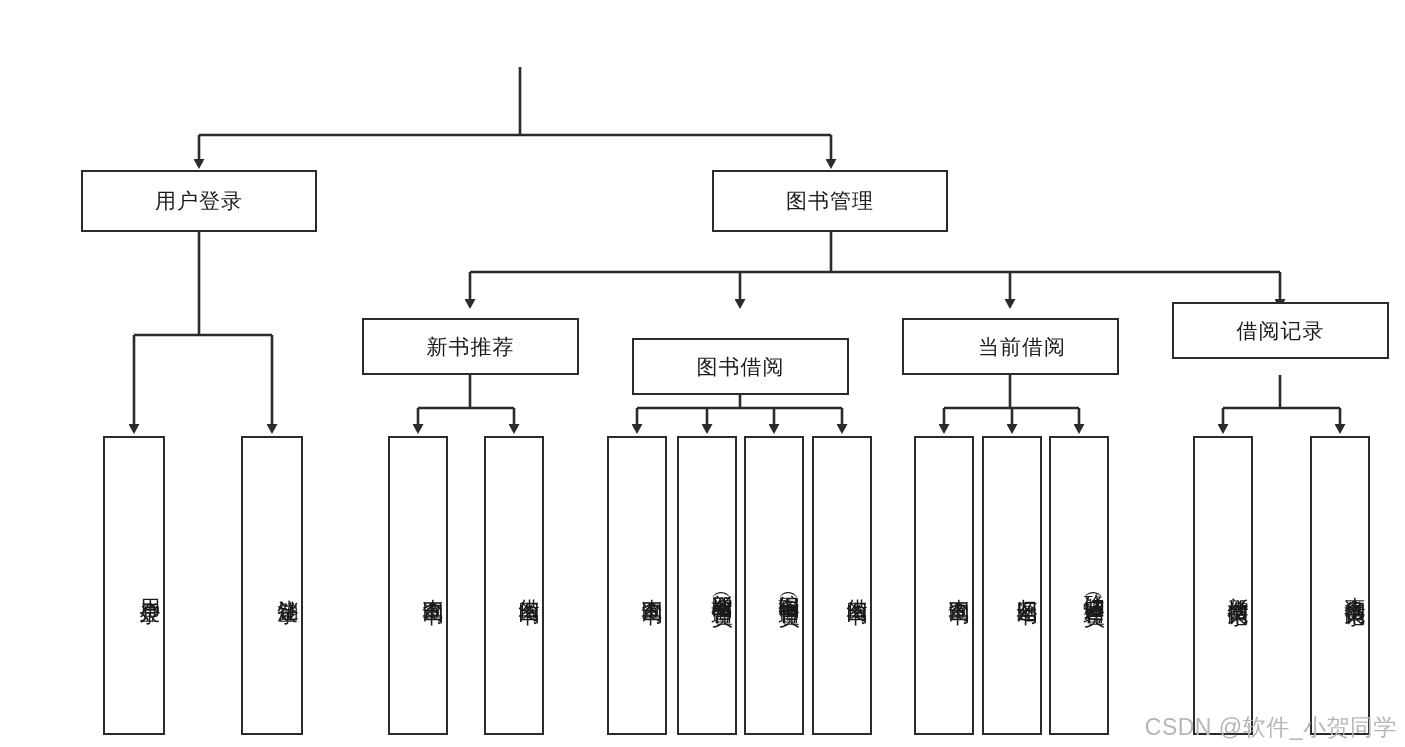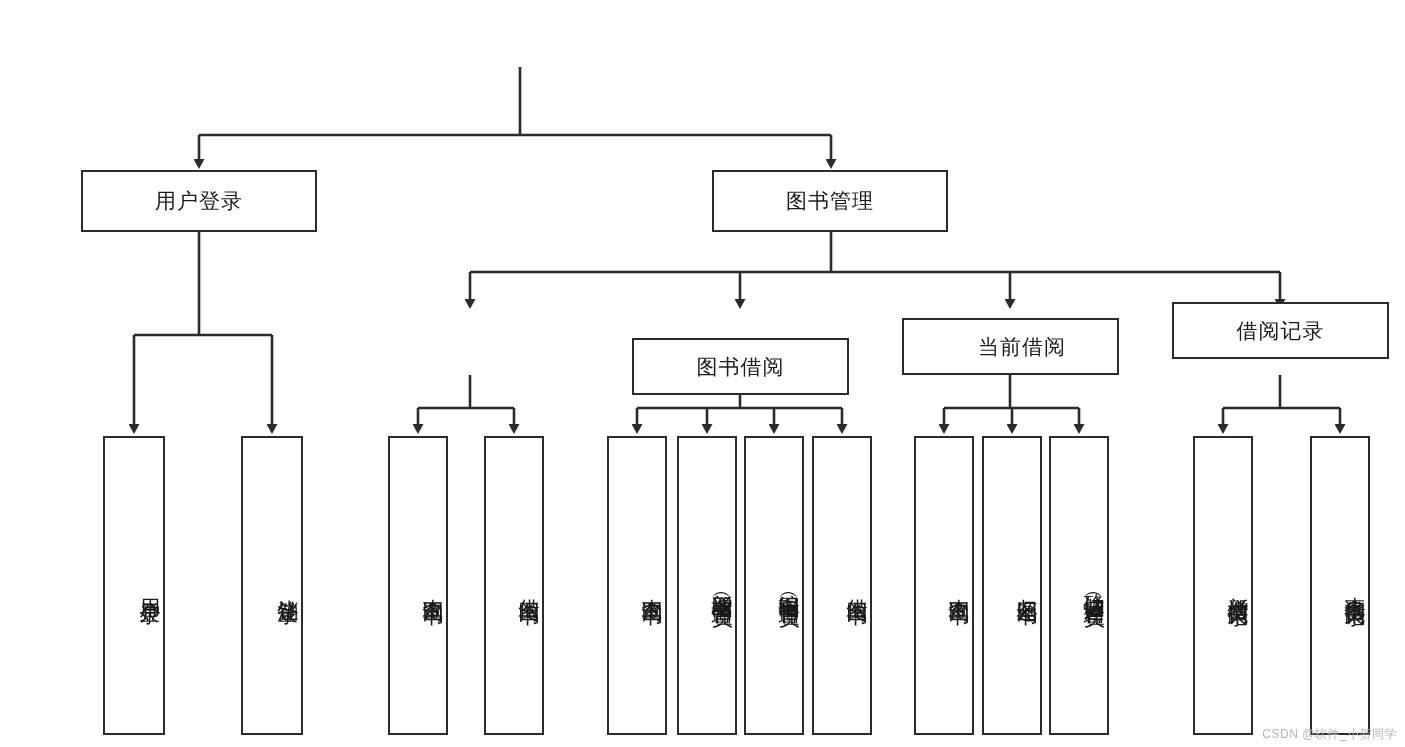--- a/index.html
+++ b/index.html
@@ -6,21 +6,21 @@
   body{font-family:"Liberation Sans","DejaVu Sans",sans-serif;}
   #stage{position:relative;width:1405px;height:747px;background:#ffffff;overflow:hidden;}
   #wires{position:absolute;left:0;top:0;width:1405px;height:747px;}
   .node{position:absolute;box-sizing:border-box;background:#ffffff;border:2.5px solid #2b2b2b;
         display:flex;align-items:center;justify-content:center;color:#1a1a1a;}
   .node.h{font-size:21px;letter-spacing:1px;}
   .node.v{writing-mode:vertical-rl;text-orientation:upright;font-size:21px;line-height:1.22;
           letter-spacing:2px;padding-top:10px;padding-bottom:10px;
           align-items:flex-start;justify-content:center;}
   .node.v.tall{align-items:flex-start;}
-  #watermark{position:absolute;right:8px;bottom:4px;font-size:12px;color:#b6b6b6;
+  #watermark{position:absolute;right:8px;bottom:4px;font-size:23px;color:#b6b6b6;
              letter-spacing:.5px;white-space:nowrap;}
 </style>
 </head>
 <body>
 
 <div id="stage">
 
   <svg id="wires" viewBox="0 0 1405 747" xmlns="http://www.w3.org/2000/svg">
     <defs>
       <marker id="arw" markerWidth="10" markerHeight="11" refX="1" refY="5.5" orient="auto" markerUnits="userSpaceOnUse">
@@ -68,20 +68,21 @@
       <path d="M1223,408 L1340,408"></path>
       <path d="M1223,408 L1223,425" marker-end="url(#arw)"></path>
       <path d="M1340,408 L1340,425" marker-end="url(#arw)"></path>
     </g>
   </svg>
 
 
   <div class="node h" style="left:81px;top:170px;width:236px;height:62px;">用户登录</div>
   <div class="node h" style="left:712px;top:170px;width:236px;height:62px;text-align:right;">图书管理</div>
 
+  <div class="node h" style="left:362px;top:318px;width:217px;height:57px;">新书推荐</div>
   <div class="node h" style="left:632px;top:318px;width:217px;height:57px;margin-top:20px;">图书借阅</div>
   <div class="node h" style="left:902px;top:318px;width:217px;height:57px;padding-left:23px;">当前借阅</div>
   <div class="node h" style="left:1172px;top:302px;width:217px;height:57px;font-family:Liberation Mono, monospace;">借阅记录</div>
 
   <div class="node v" style="left:103px;top:436px;width:62px;height:299px;">用户登录</div>
   <div class="node v" style="left:241px;top:436px;width:62px;height:299px;">注销登录</div>
 
   <div class="node v" style="left:388px;top:436px;width:60px;height:299px;">查询图书</div>
   <div class="node v" style="left:484px;top:436px;width:60px;height:299px;">借阅图书</div>
 

